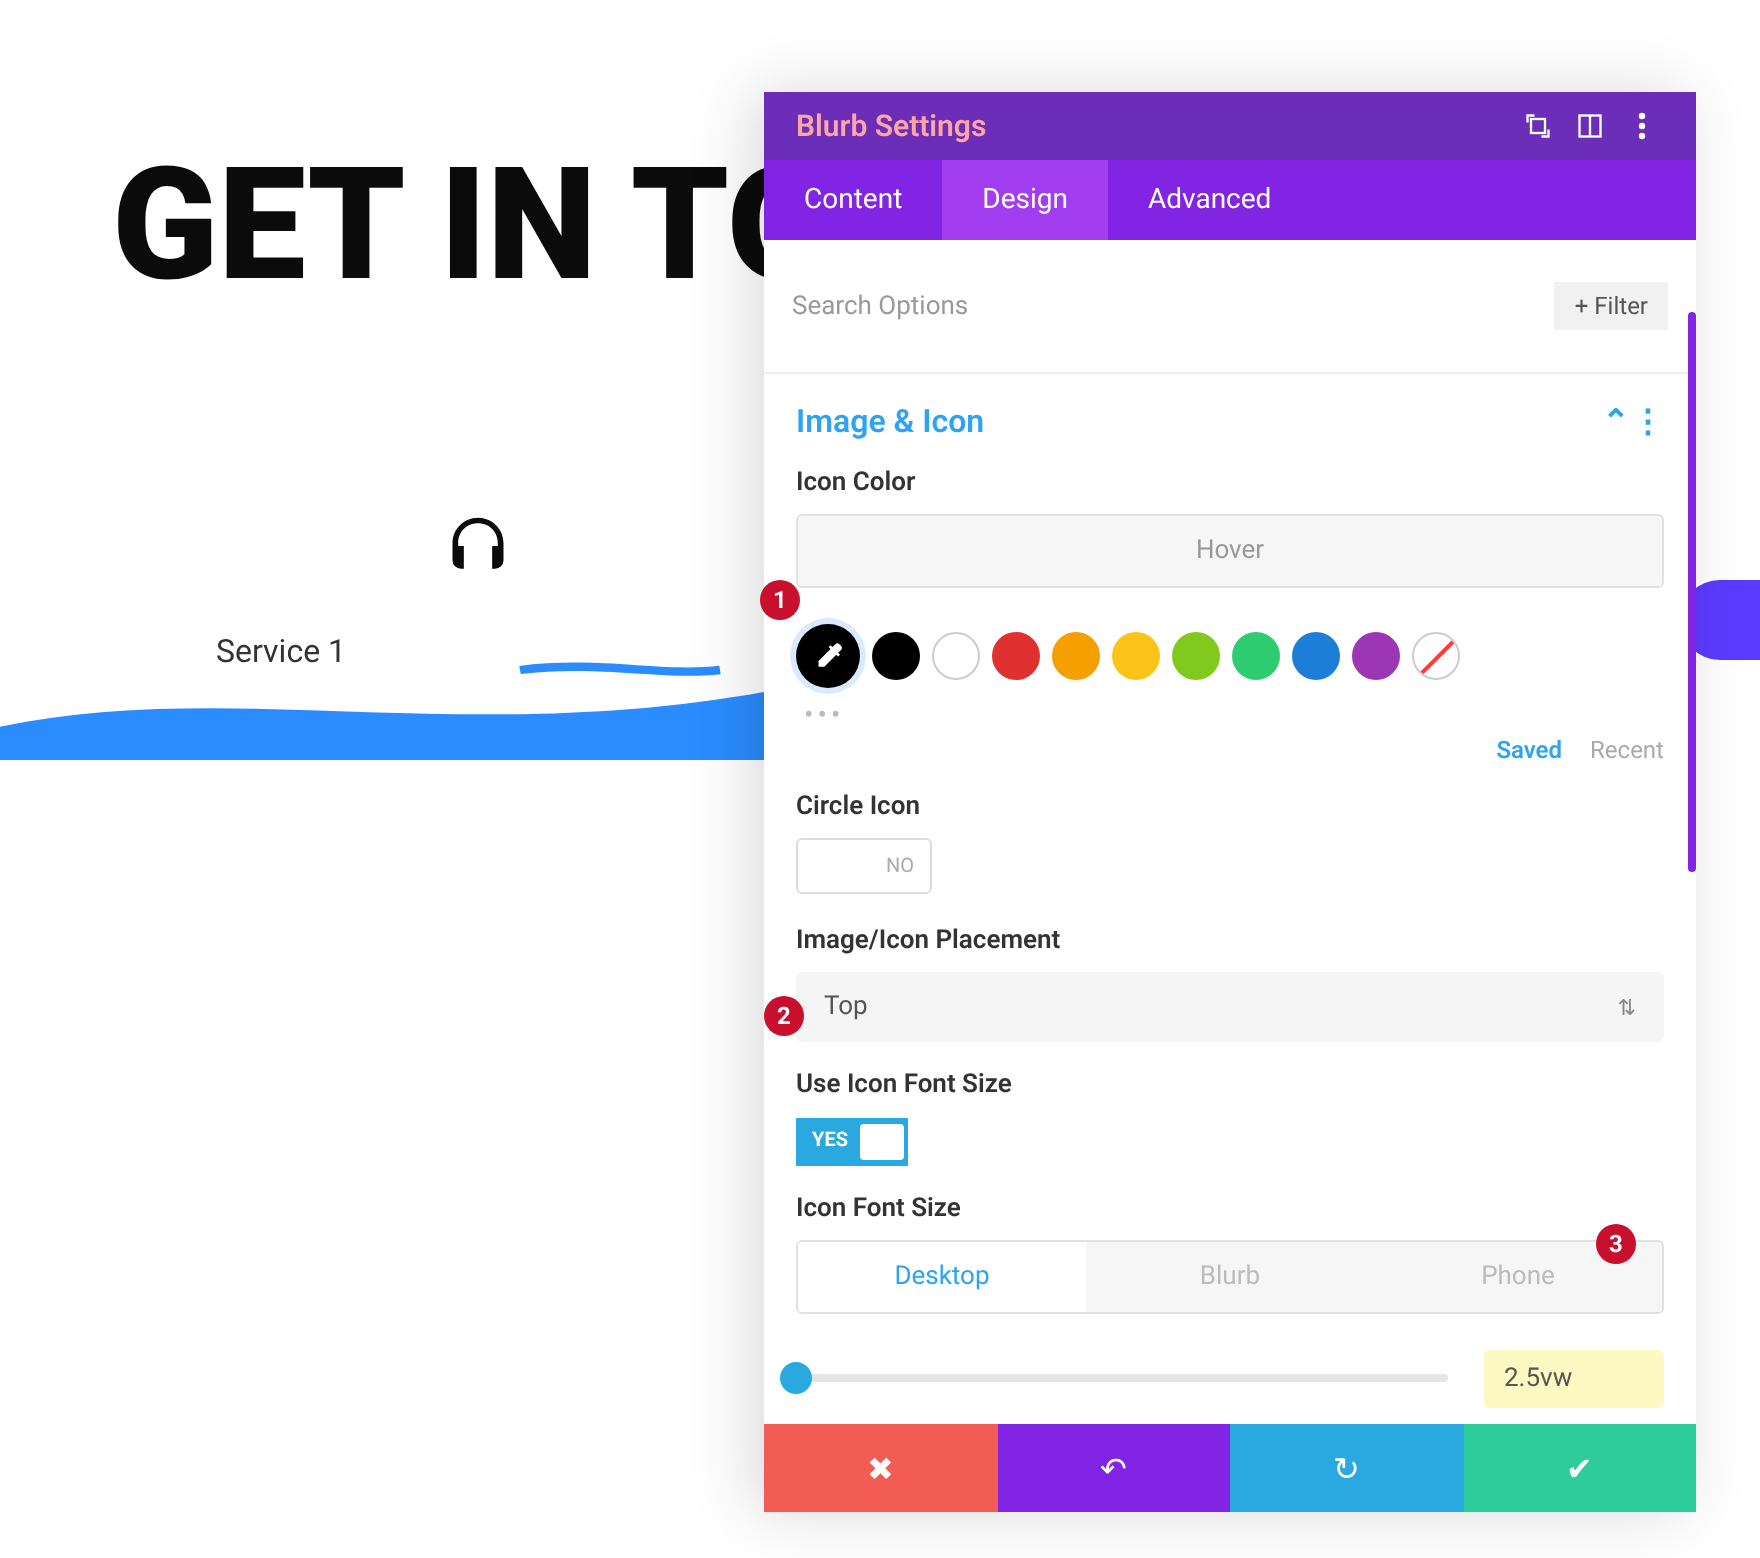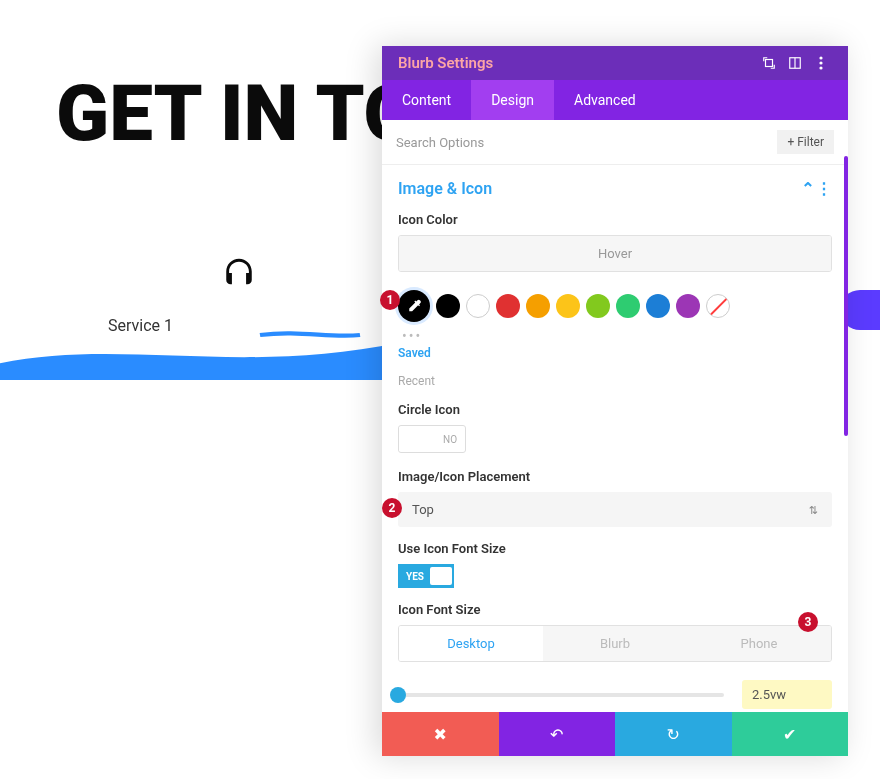--- a/index.html
+++ b/index.html
@@ -14,21 +14,21 @@
 .service-label { position: absolute; left: 108px; top: 316px; font-size: 16px; color: #333; }
 
 
 .panel { position: absolute; top: 46px; left: 382px; width: 466px; height: 710px; background: #fff; box-shadow: -6px 0 30px rgba(0,0,0,0.15); display: flex; flex-direction: column; }
 .panel-header { background: #6c2eb9; color: #fca5a5; height: 34px; display: flex; align-items: center; padding: 0 16px; font-weight: 600; font-size: 15px; }
 .panel-header .title { flex: 1; }
 .panel-header .hicon { width: 22px; height: 22px; display: flex; align-items: center; justify-content: center; margin-left: 4px; cursor: pointer; }
 .panel-tabs { background: #8224e3; height: 40px; display: flex; align-items: stretch; color: #fff; font-size: 14px; }
 .panel-tabs .tab { padding: 0 20px; display: flex; align-items: center; cursor: pointer; }
 .panel-tabs .tab.active { background: #a23ef0; }
-.search-row { display: flex; align-items: center; padding: 10px 14px; border-bottom: 1px solid #eee; font-size: 13px; color: #999; }
+.search-row { display: flex; align-items: center; padding: 21px 14px; border-bottom: 1px solid #eee; font-size: 13px; color: #999; }
 .search-row .search-text { flex: 1; }
 .filter-btn { background: #f1f1f1; padding: 5px 10px; font-size: 12px; color: #555; border: none; cursor: pointer; }
 
 .panel-body { flex: 1; overflow-y: auto; padding: 14px 16px 70px 16px; position: relative; }
 .scroll-edge { position: absolute; right: 0; top: 110px; width: 4px; height: 280px; background: #8224e3; border-radius: 2px; }
 
 .section-head { display: flex; align-items: center; color: #2ea3f2; font-size: 16px; font-weight: 600; margin-bottom: 14px; }
 .section-head .t { flex: 1; }
 .section-head .caret, .section-head .kebab { width: 16px; text-align: center; color: #2ea3f2; cursor: pointer; }
 
@@ -37,21 +37,21 @@
 .seg .opt { flex: 1; text-align: center; padding: 10px 0; font-size: 13px; color: #999; background: #f6f6f6; cursor: pointer; }
 .seg .opt.active { background: #fff; color: #2ea3f2; }
 
 .swatch-row { display: flex; align-items: center; gap: 6px; margin-top: 18px; margin-bottom: 6px; position: relative; }
 .swatch { width: 24px; height: 24px; border-radius: 50%; cursor: pointer; }
 .swatch.picker { width: 32px; height: 32px; background: #000; position: relative; display: flex; align-items: center; justify-content: center; box-shadow: 0 0 0 3px #d9eaff; }
 .swatch.white { background: #fff; border: 1px solid #ccc; }
 .swatch.none { background: #fff; border: 1px solid #ccc; position: relative; overflow: hidden; }
 .swatch.none::before { content: ""; position: absolute; width: 140%; height: 2px; background: #ff3b3b; top: 50%; left: -20%; transform: rotate(-45deg); }
 .swatch-more { font-size: 14px; color: #bbb; letter-spacing: 2px; margin-left: 4px; margin-top: 4px; }
-.swatch-foot { display: flex; justify-content: flex-end; gap: 14px; font-size: 12px; margin-top: 2px; flex-direction: column; }
+.swatch-foot { display: flex; justify-content: flex-end; gap: 14px; font-size: 12px; margin-top: 2px; }
 .swatch-foot .saved { color: #2ea3f2; font-weight: 600; }
 .swatch-foot .recent { color: #aaa; }
 
 .toggle-wrap { display: inline-flex; align-items: center; border: 1px solid #ddd; border-radius: 3px; overflow: hidden; height: 28px; position: relative; }
 .toggle-no { width: 36px; height: 24px; background: #fff; }
 .toggle-no-lbl { font-size: 10px; color: #aaa; padding: 0 8px; }
 .toggle-yes { display: flex; align-items: center; background: #29a9e0; color: #fff; font-size: 10px; font-weight: 700; height: 24px; padding-left: 8px; }
 .toggle-yes .knob { width: 22px; height: 18px; background: #fff; margin-left: 6px; margin-right: 2px; border-radius: 2px; }
 
 .dropdown { background: #f5f5f5; border-radius: 3px; padding: 10px 14px; display: flex; align-items: center; font-size: 13px; color: #555; position: relative; }

